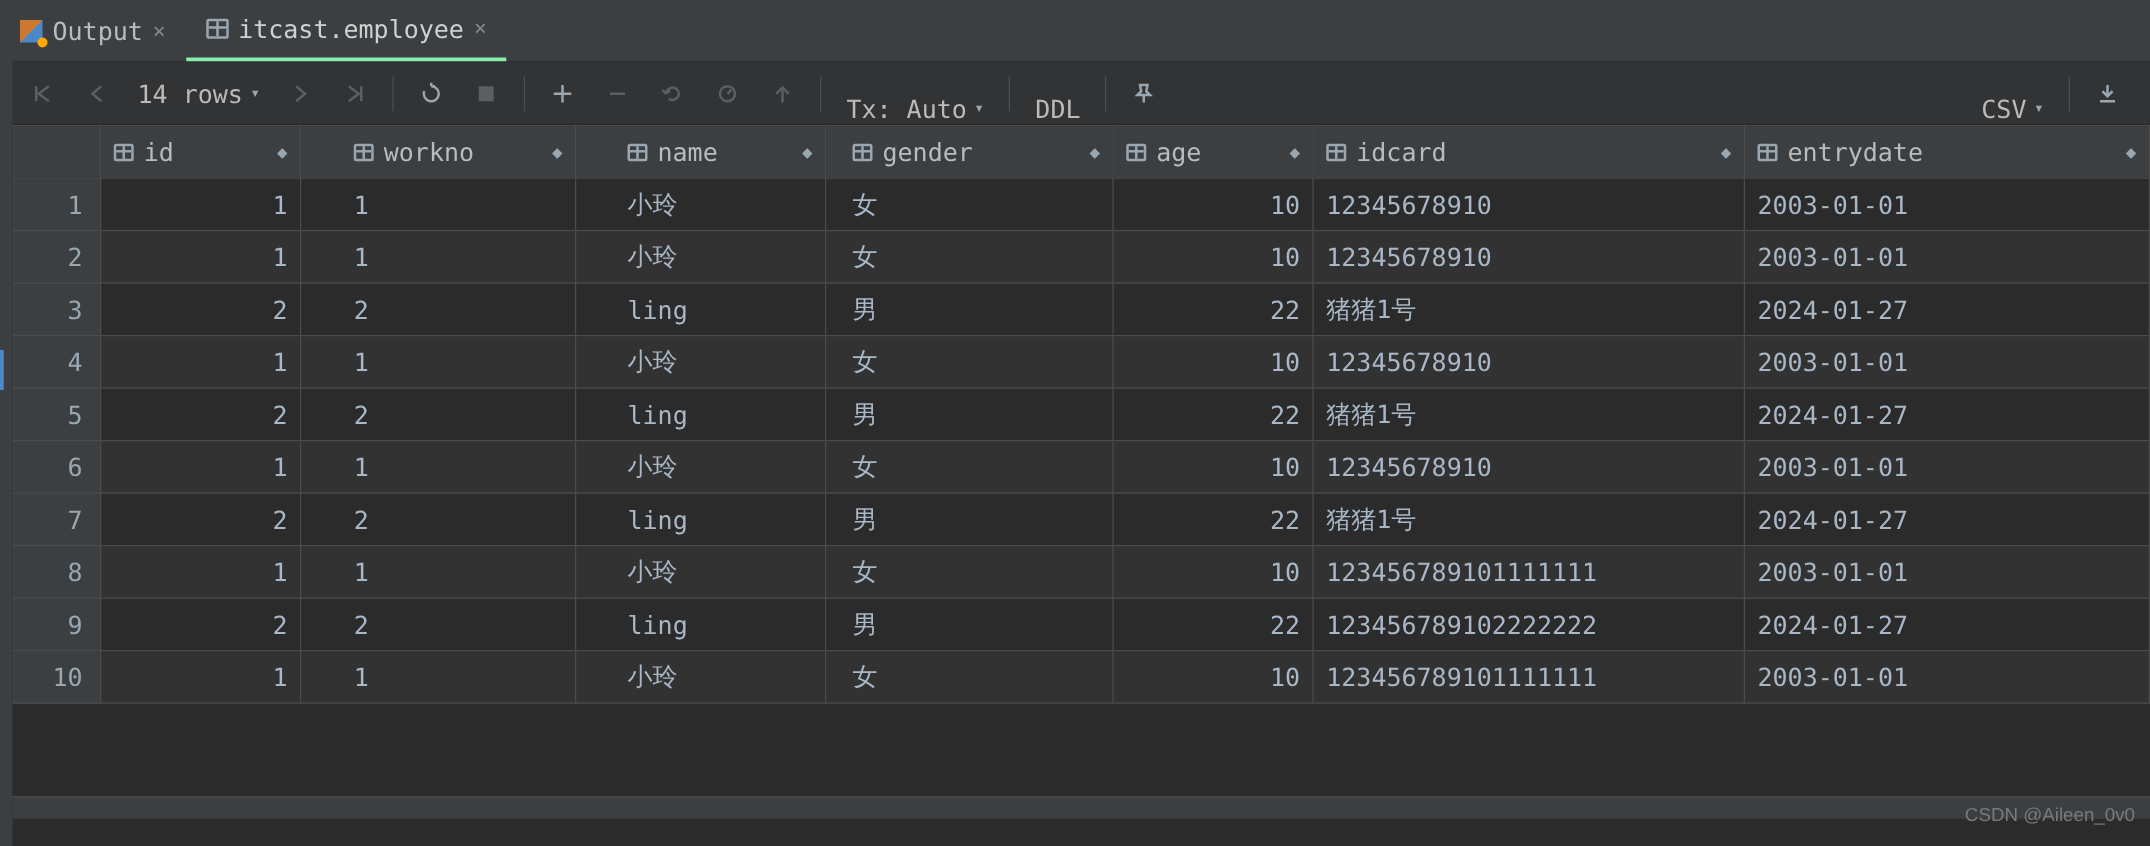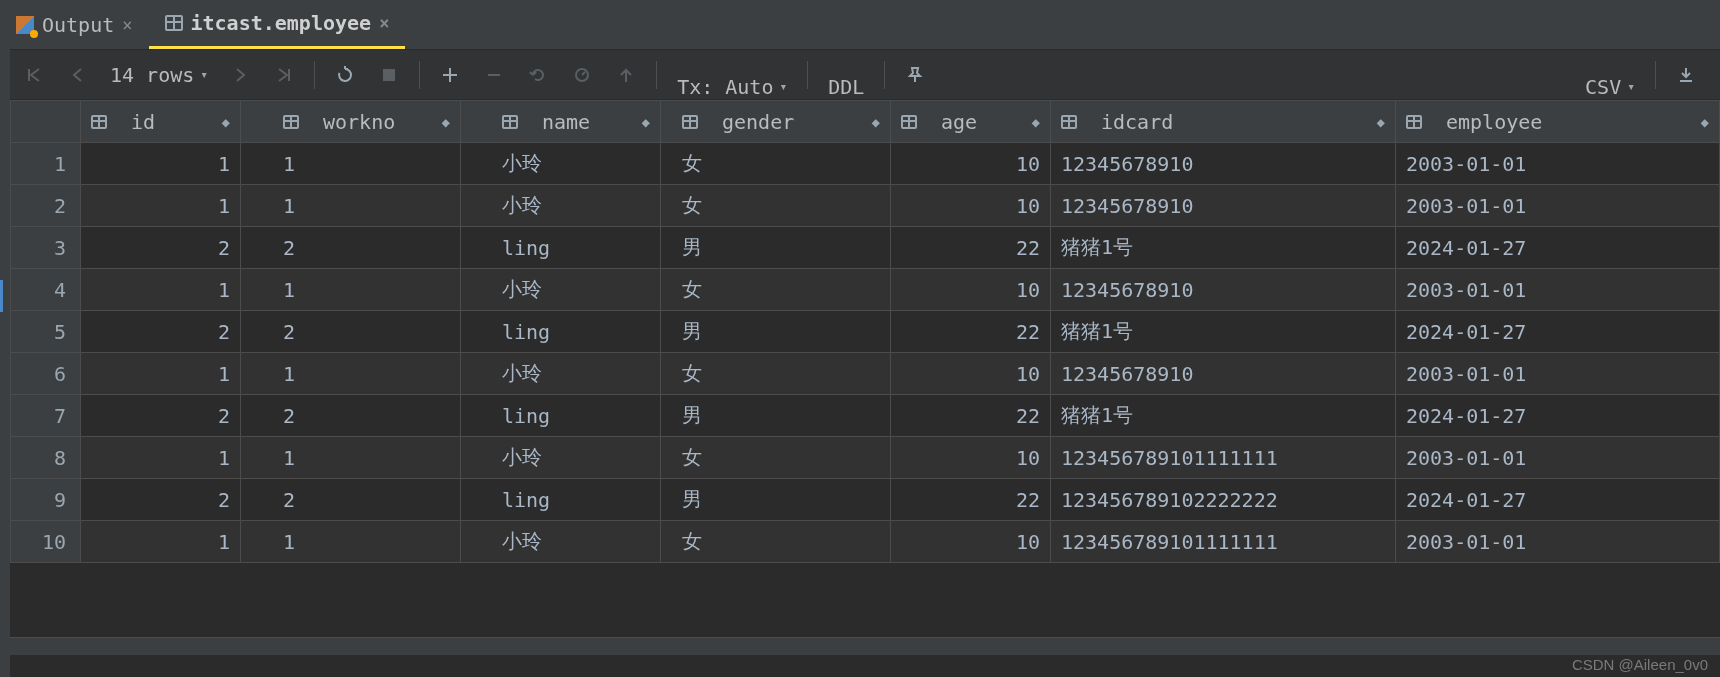--- a/index.html
+++ b/index.html
@@ -39,23 +39,22 @@
     display: flex;
     align-items: center;
     gap: 8px;
     padding: 0 16px;
     height: 100%;
     color: #bbbbbb;
     cursor: pointer;
     position: relative;
   }
   .tab.active {
-    border-bottom: 3px solid #fde047;
+    border-bottom: 3px solid #86efac;
     color: #d0d0d0;
-    font-weight: bold;
   }
   .tab .close { color: #888; font-size: 17px; }
   .icon-run {
     width: 18px; height: 18px;
     background: linear-gradient(135deg,#cc7832 0 50%, #4a88c7 50% 100%);
     position: relative;
   }
   .icon-run::after {
     content:"";
     position:absolute;
@@ -135,21 +134,21 @@
   }
   thead th {
     background: #3c3f41;
     color: #bbbbbb;
     font-weight: normal;
     position: relative;
   }
   thead th .col-h {
     display: flex;
     align-items: center;
-    gap: 24px;
+    gap: 8px;
   }
   thead th .sort {
     margin-left: auto;
     color: #9aa7b0;
     font-size: 14px;
   }
   .rownum {
     background: #3c3f41;
     color: #9aa7b0;
     text-align: right;
@@ -186,21 +185,21 @@
 
   .bottom-bar {
     position: absolute;
     left: 10px; right: 0; bottom: 22px;
     height: 18px;
     background: #3c3f41;
     border-top: 1px solid #4c4c4c;
   }
   .watermark {
     position: absolute;
-    right: 12px; bottom: 4px;
+    right: 12px; bottom: 16px;
     color: #7a7a7a;
     font-size: 15px;
     font-family: sans-serif;
   }
 </style>
 </head>
 <body>
 
 <div class="left-strip"></div>
 
@@ -353,21 +352,21 @@
           <th class="c-idcard">
             <div class="col-h">
               <span class="col-icon"></span>
               <span>idcard</span>
               <span class="sort">◆</span>
             </div>
           </th>
           <th class="c-entrydate">
             <div class="col-h">
               <span class="col-icon"></span>
-              <span>employee</span>
+              <span>entrydate</span>
               <span class="sort">◆</span>
             </div>
           </th>
         </tr>
       </thead>
     <tbody id="body-rows">
         <tr>
           <td class="rownum">1</td>
           <td class="cell c-id num">1</td>
           <td class="cell c-workno">1</td>

